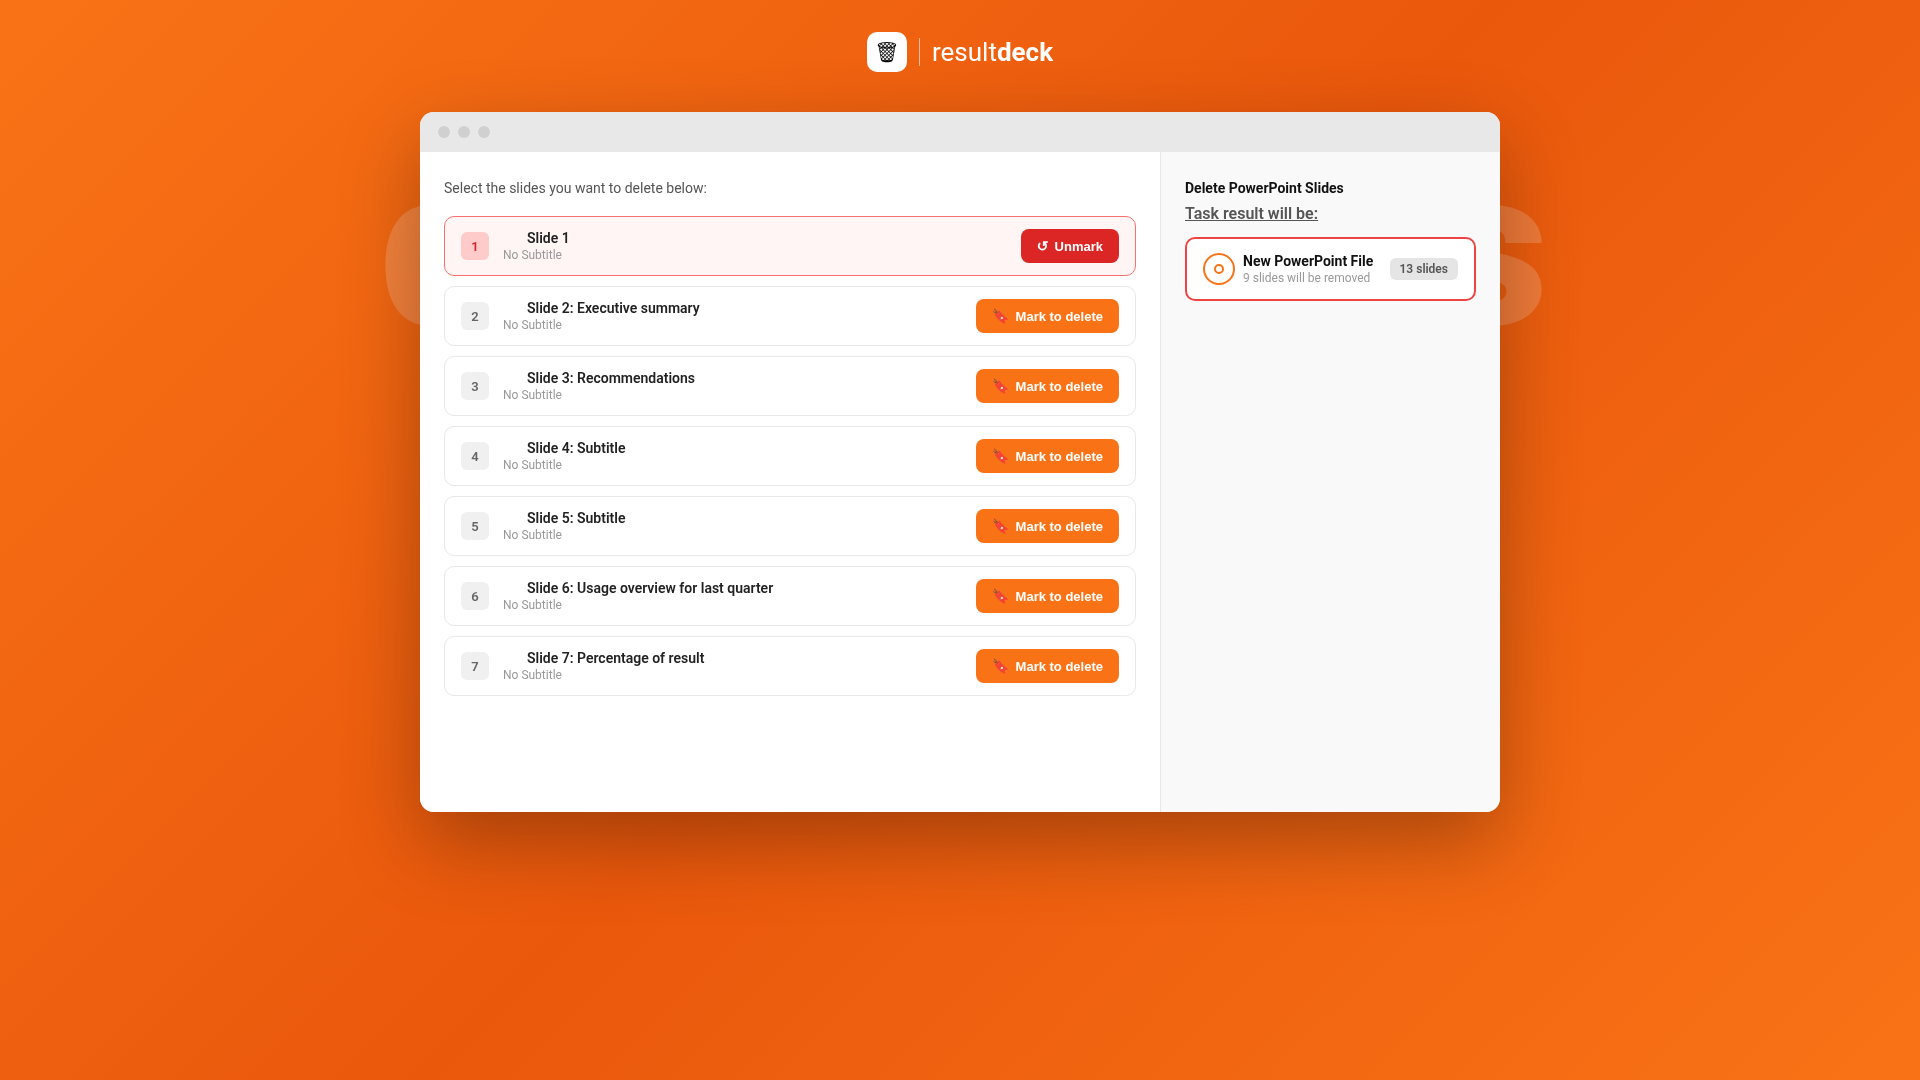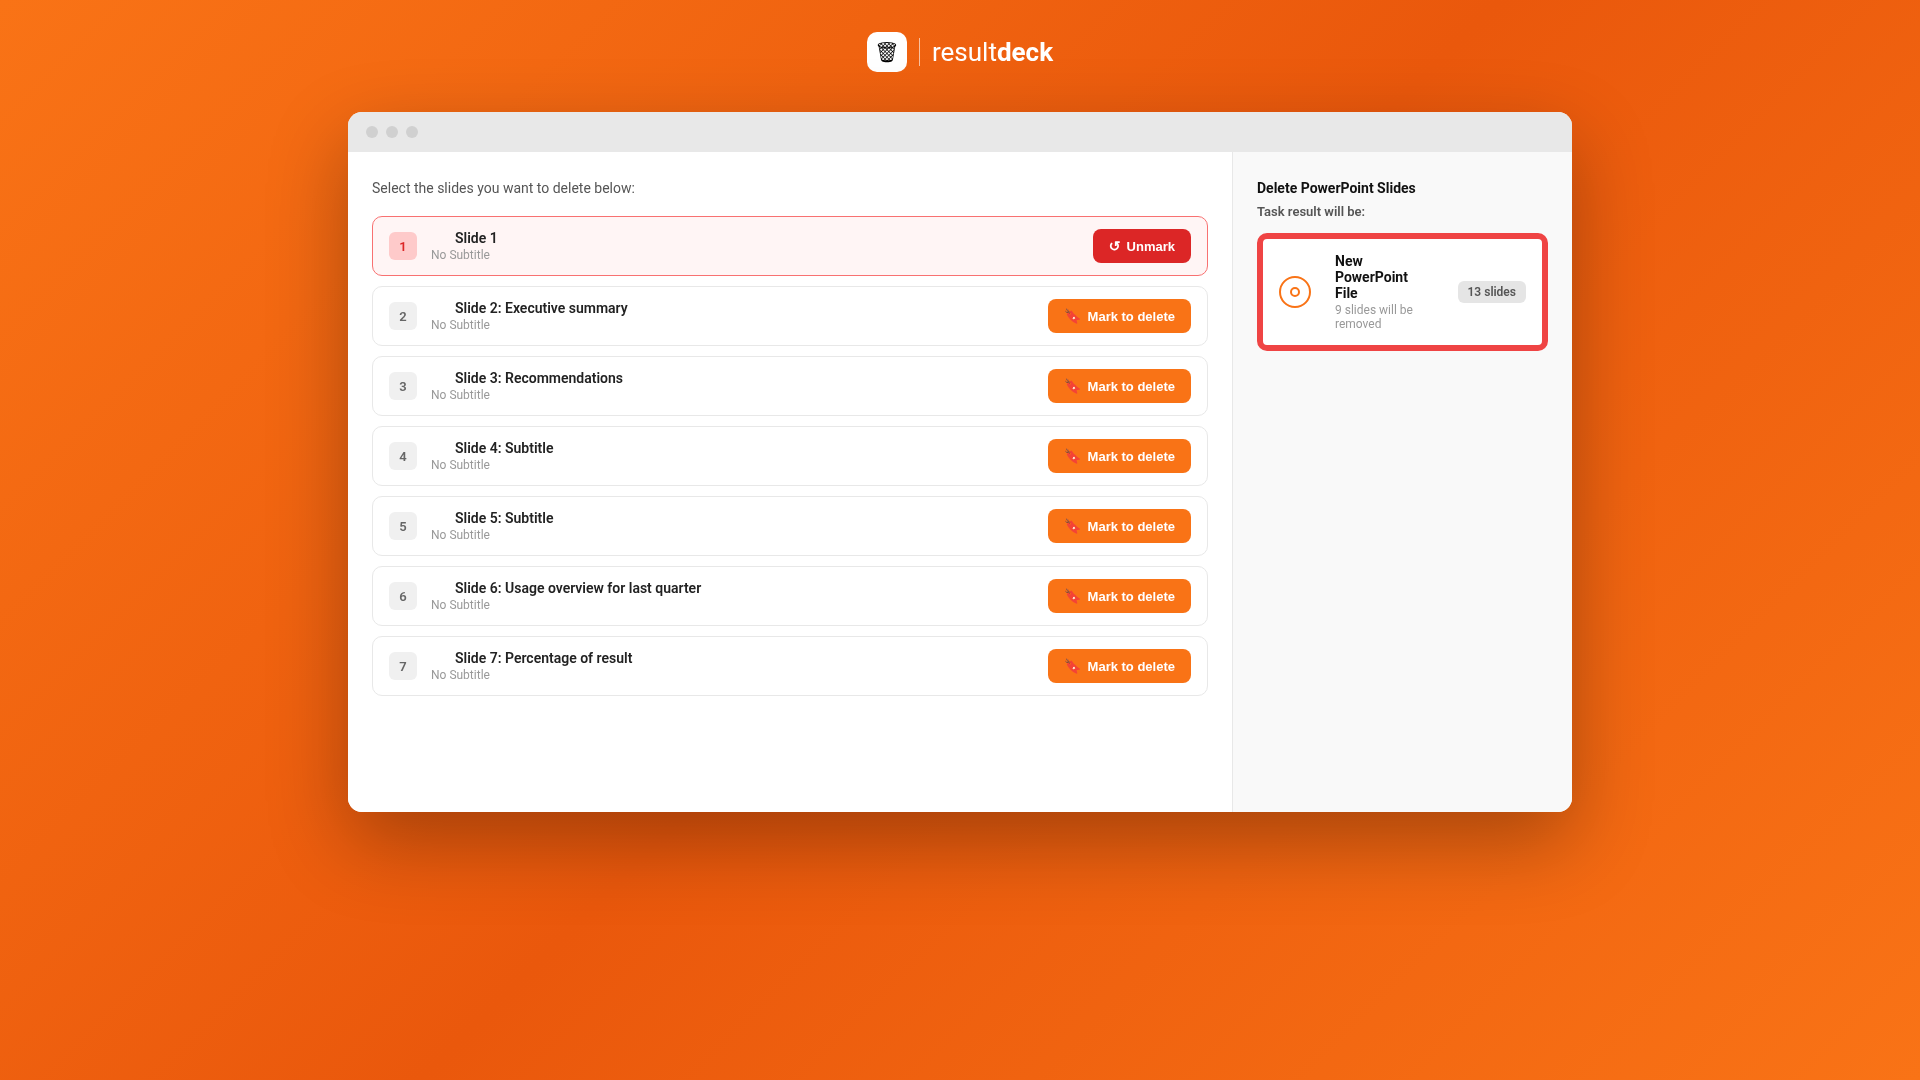--- a/index.html
+++ b/index.html
@@ -70,21 +70,21 @@
     }
 
     .brand-name strong {
       font-weight: 700;
     }
 
     
     .window {
       position: relative;
       z-index: 2;
-      width: 1224px;
+      width: 1080px;
       margin-top: 40px;
       background: #f5f5f5;
       border-radius: 14px;
       overflow: hidden;
       box-shadow: 0 30px 80px rgba(0,0,0,0.3);
     }
 
     .window-titlebar {
       background: #e8e8e8;
       padding: 14px 18px;
@@ -220,34 +220,35 @@
     .panel-desc {
       font-size: 13px;
       color: #777;
       line-height: 1.5;
       margin-bottom: 20px;
       padding-bottom: 20px;
       border-bottom: 1px solid #e0e0e0;
     }
 
     .task-result-label {
-      font-size: 13px;
+      font-size: 16px;
       font-weight: 600;
       color: #555;
       margin-bottom: 14px;
+      text-decoration: underline;
     }
 
     .result-card {
       background: white;
-      border: 6px solid #ef4444;
+      border: 2px solid #ef4444;
       border-radius: 10px;
       padding: 14px 16px;
       display: flex;
       align-items: center;
-      gap: 24px;
+      gap: 8px;
     }
 
     .result-icon {
       width: 32px;
       height: 32px;
       border: 2px solid #f97316;
       border-radius: 50%;
       display: flex;
       align-items: center;
       justify-content: center;

